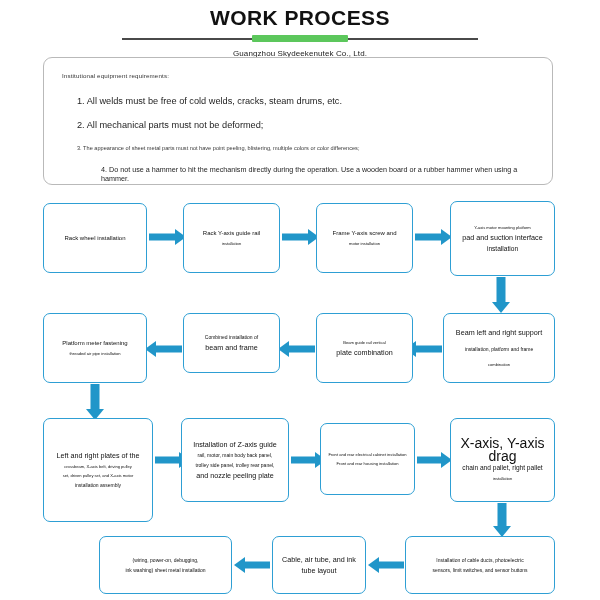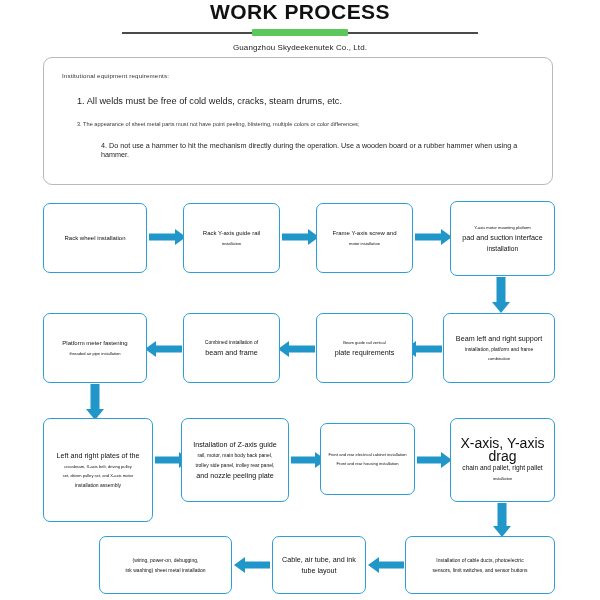--- a/index.html
+++ b/index.html
@@ -12,20 +12,21 @@
     height: 600px;
     font-family: "Liberation Sans", sans-serif;
     color: #1a1a1a;
     overflow: hidden;
     position: relative;
   }
 
   
   .header {
     text-align: center;
+    padding-top: 6px;
   }
   .title {
     font-size: 21px;
     font-weight: bold;
     letter-spacing: 0.4px;
     color: #111;
     line-height: 24px;
   }
   .divider {
     position: relative;
@@ -155,20 +156,21 @@
     <div class="bar-line"></div>
     <div class="bar-green"></div>
   </div>
   <div class="subtitle">Guangzhou Skydeekenutek Co., Ltd.</div>
 </div>
 
 <div class="req-panel">
   <div class="req-intro">Institutional equipment requirements:</div>
   <div class="req-list">
     <div class="req-item big">1. All welds must be free of cold welds, cracks, steam drums, etc.</div>
+    <div class="req-item big">2. All mechanical parts must not be deformed;</div>
     <div class="req-item small">3. The appearance of sheet metal parts must not have point peeling, blistering, multiple colors or color differences;</div>
     <div class="req-item wide">4. Do not use a hammer to hit the mechanism directly during the operation. Use a wooden board or a rubber hammer when using a hammer.</div>
   </div>
 </div>
 
 <div class="flow">
 
   <div class="node" style="left:43px; top:203px; width:104px; height:70px;">
     <span class="ln l2">Rack wheel installation</span>
   </div>
@@ -202,42 +204,42 @@
     <span class="ln l4">Y-axis motor mounting platform</span>
     <span class="ln l6">pad and suction interface</span>
     <span class="ln l7">installation</span>
   </div>
 
   <div class="arrow down" style="left:491px; top:277px; width:20px; height:36px;">
     <div class="shaft" style="height:26px;"></div>
     <div class="head"></div>
   </div>
 
-  <div class="node" style="left:443px; top:313px; width:112px; height:70px;">
+  <div class="node" style="left:443px; top:313px; width:112px; height:70px;gap:6px;">
     <span class="ln l6">Beam left and right support</span>
     <span class="ln l3">installation, platform and frame</span>
     <span class="ln l4">combination</span>
   </div>
 
   <div class="arrow left" style="left:405px; top:340px; width:37px; height:18px;">
     <div class="shaft" style="width:27px;"></div>
     <div class="head"></div>
   </div>
 
   <div class="node" style="left:316px; top:313px; width:97px; height:70px;">
     <span class="ln l4">Beam guide rail vertical</span>
-    <span class="ln l6">plate requirements</span>
+    <span class="ln l6">plate combination</span>
   </div>
 
   <div class="arrow left" style="left:278px; top:340px; width:37px; height:18px;">
     <div class="shaft" style="width:27px;"></div>
     <div class="head"></div>
   </div>
 
-  <div class="node" style="left:183px; top:313px; width:97px; height:70px;">
+  <div class="node" style="left:183px; top:313px; width:97px; height:60px;">
     <span class="ln l3">Combined installation of</span>
     <span class="ln l6">beam and frame</span>
   </div>
 
   <div class="arrow left" style="left:145px; top:340px; width:37px; height:18px;">
     <div class="shaft" style="width:27px;"></div>
     <div class="head"></div>
   </div>
 
   <div class="node" style="left:43px; top:313px; width:104px; height:70px;">

